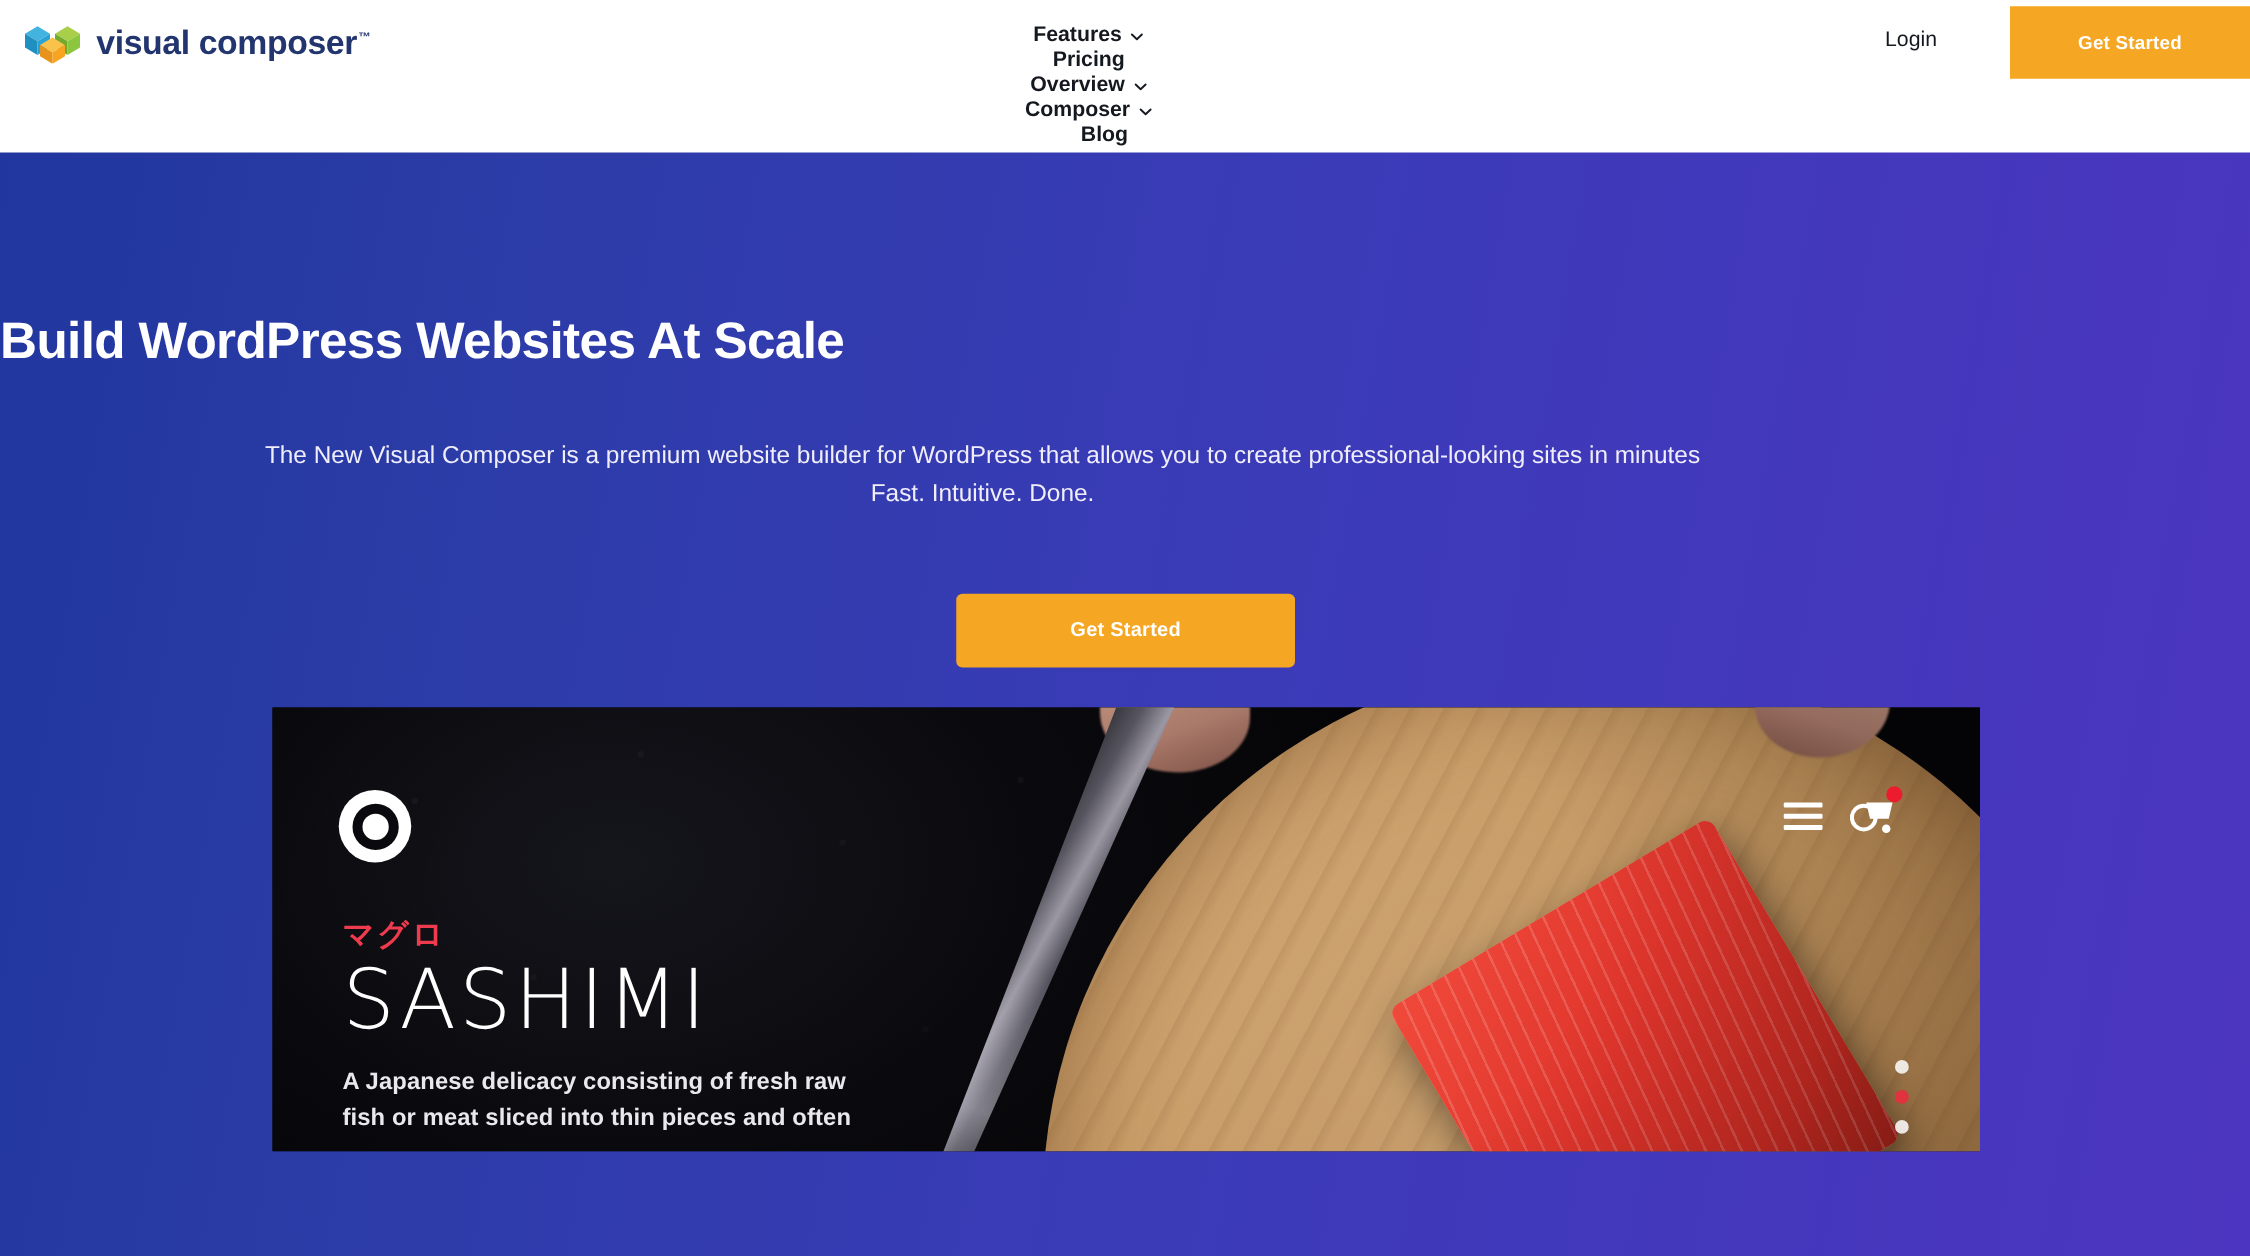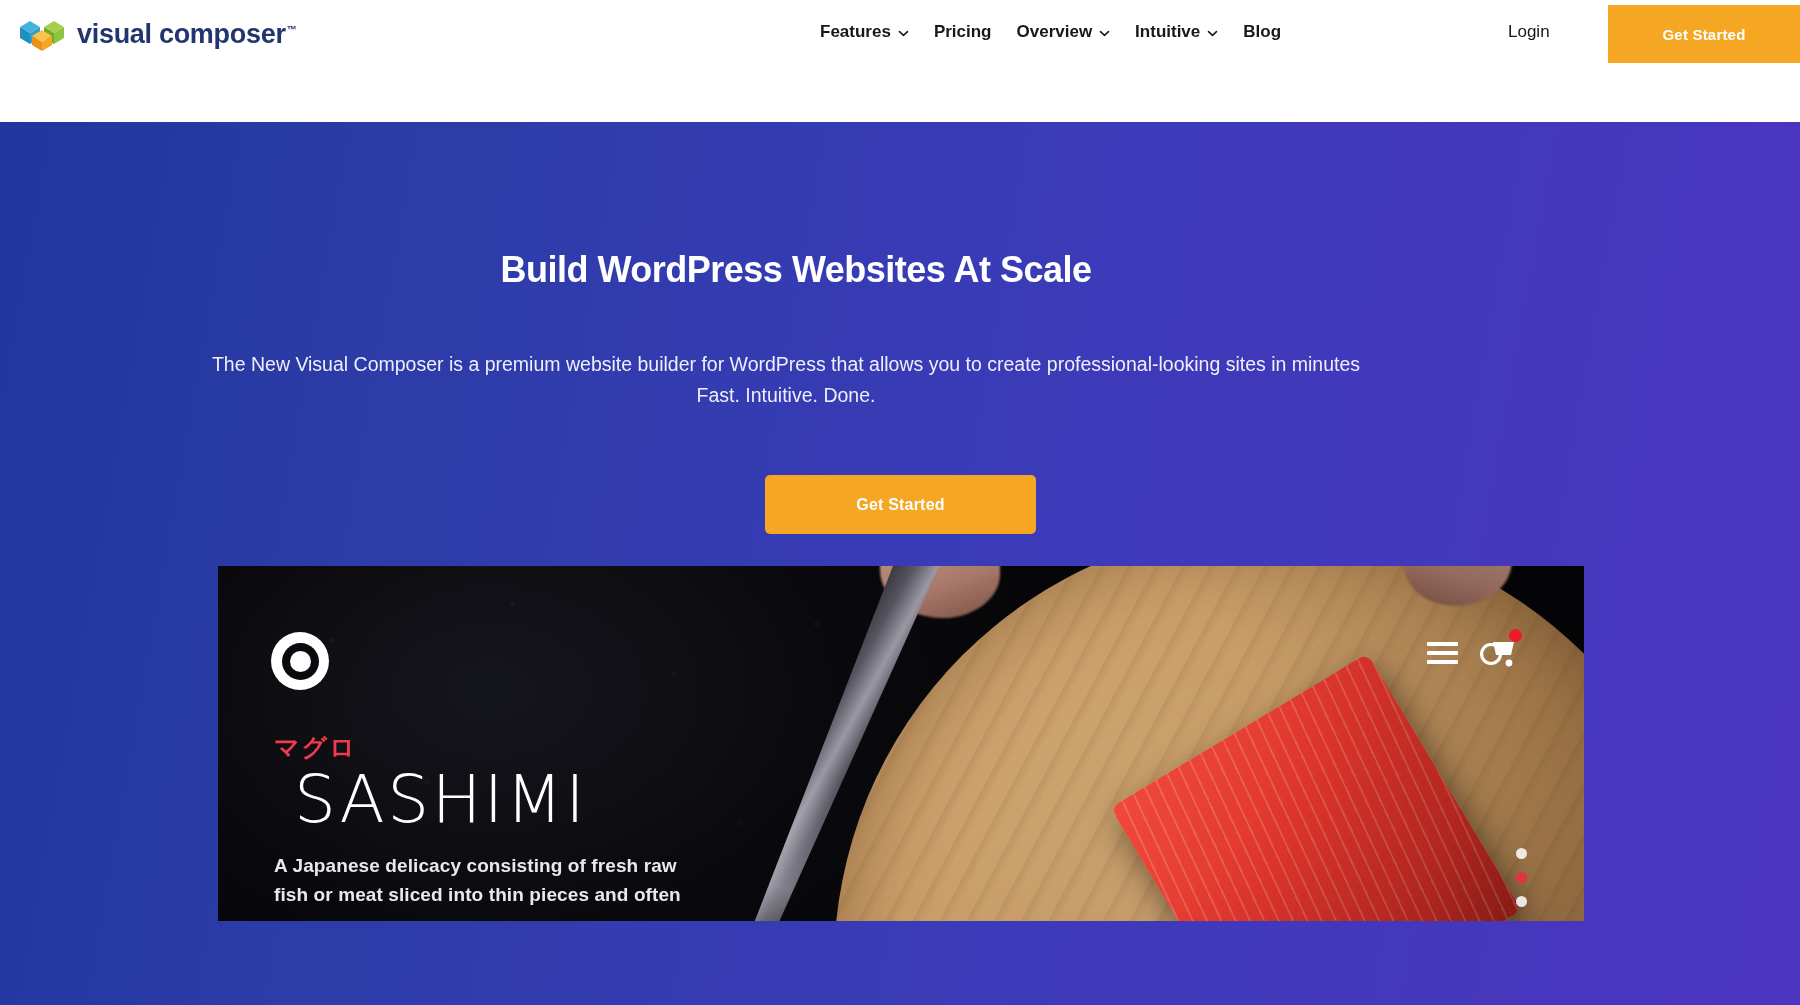--- a/index.html
+++ b/index.html
@@ -30,21 +30,21 @@
     font-family:"Liberation Sans", sans-serif;
   }
   #brand-tm{
     font-size:10px; font-weight:700; color:#22356e;
     vertical-align:super; margin-left:1px;
   }
 
   
   #main-nav{
     position:absolute; left:820px; top:18px;
-    display:flex; align-items:flex-end; height:28px;
+    display:flex; align-items:center; height:28px;flex-direction:column;
   }
   .nav-item{
     display:flex; align-items:center; gap:7px;
     font-size:17px; font-weight:600; color:#14181f;
     margin-right:25px; cursor:pointer; white-space:nowrap;
     height:28px;
   }
   .nav-item:last-child{ margin-right:0; }
   .caret{ display:inline-block; width:11px; height:11px; position:relative; top:1px; }
   .caret svg{ display:block; }
@@ -69,22 +69,21 @@
   
   #hero{
     position:absolute; top:122px; left:0;
     width:1800px; height:883px;
     background:linear-gradient(100deg,#21369e 0%,#2c3ca8 22%,#3b3bb8 55%,#4c35c0 100%);
     overflow:hidden;
   }
 
   #hero-title{
     position:absolute; top:128px; left:0; width:1592px;
-    text-align:center;
-    font-size:36px; font-weight:800; color:#ffffff;
+    font-size:41px; font-weight:800; color:#ffffff;
     letter-spacing:-0.5px; line-height:1.12;
   }
 
   #hero-subtitle{
     position:absolute; top:227px; left:0; width:1572px;
     text-align:center;
     font-size:19.5px; font-weight:400; color:#f0eefb;
     line-height:31px;
   }
   .sub-line{ display:block; }
@@ -227,21 +226,20 @@
   #demo-copy{ position:absolute; left:56px; bottom:12px; width:620px; }
   #demo-kicker{
     font-size:25px; font-weight:700; color:#ef3b4e;
     letter-spacing:2px; margin-bottom:2px;
     font-family:"DejaVu Sans", sans-serif;
   }
   #demo-heading{
     font-size:66px; font-weight:300; color:#ffffff;
     letter-spacing:2.5px; line-height:1.04; margin-bottom:16px;
     font-family:"DejaVu Sans", sans-serif;
-    margin-left:20px;
   }
   #demo-desc{
     font-size:19px; font-weight:700; color:#e9e9ec;
     line-height:29px; letter-spacing:0.1px;
   }
   .desc-line{ display:block; }
 
   #demo-dots{
     position:absolute; right:57px; bottom:14px;
     display:flex; flex-direction:column; align-items:center; gap:13px;
@@ -289,21 +287,21 @@
     </div>
     <div class="nav-item">
       <span>Overview</span>
       <span class="caret">
         <svg width="11" height="11" viewBox="0 0 11 11">
             <path d="M1.5 3.6 L5.5 7.4 L9.5 3.6" fill="none" stroke="#14181f" stroke-width="1.5" stroke-linecap="round" stroke-linejoin="round"></path>
           </svg>
       </span>
     </div>
     <div class="nav-item">
-      <span>Intuitive</span>
+      <span>Composer</span>
       <span class="caret">
         <svg width="11" height="11" viewBox="0 0 11 11">
             <path d="M1.5 3.6 L5.5 7.4 L9.5 3.6" fill="none" stroke="#14181f" stroke-width="1.5" stroke-linecap="round" stroke-linejoin="round"></path>
           </svg>
       </span>
     </div>
     <div class="nav-item">
       <span>Blog</span>
     </div>
   </nav>

